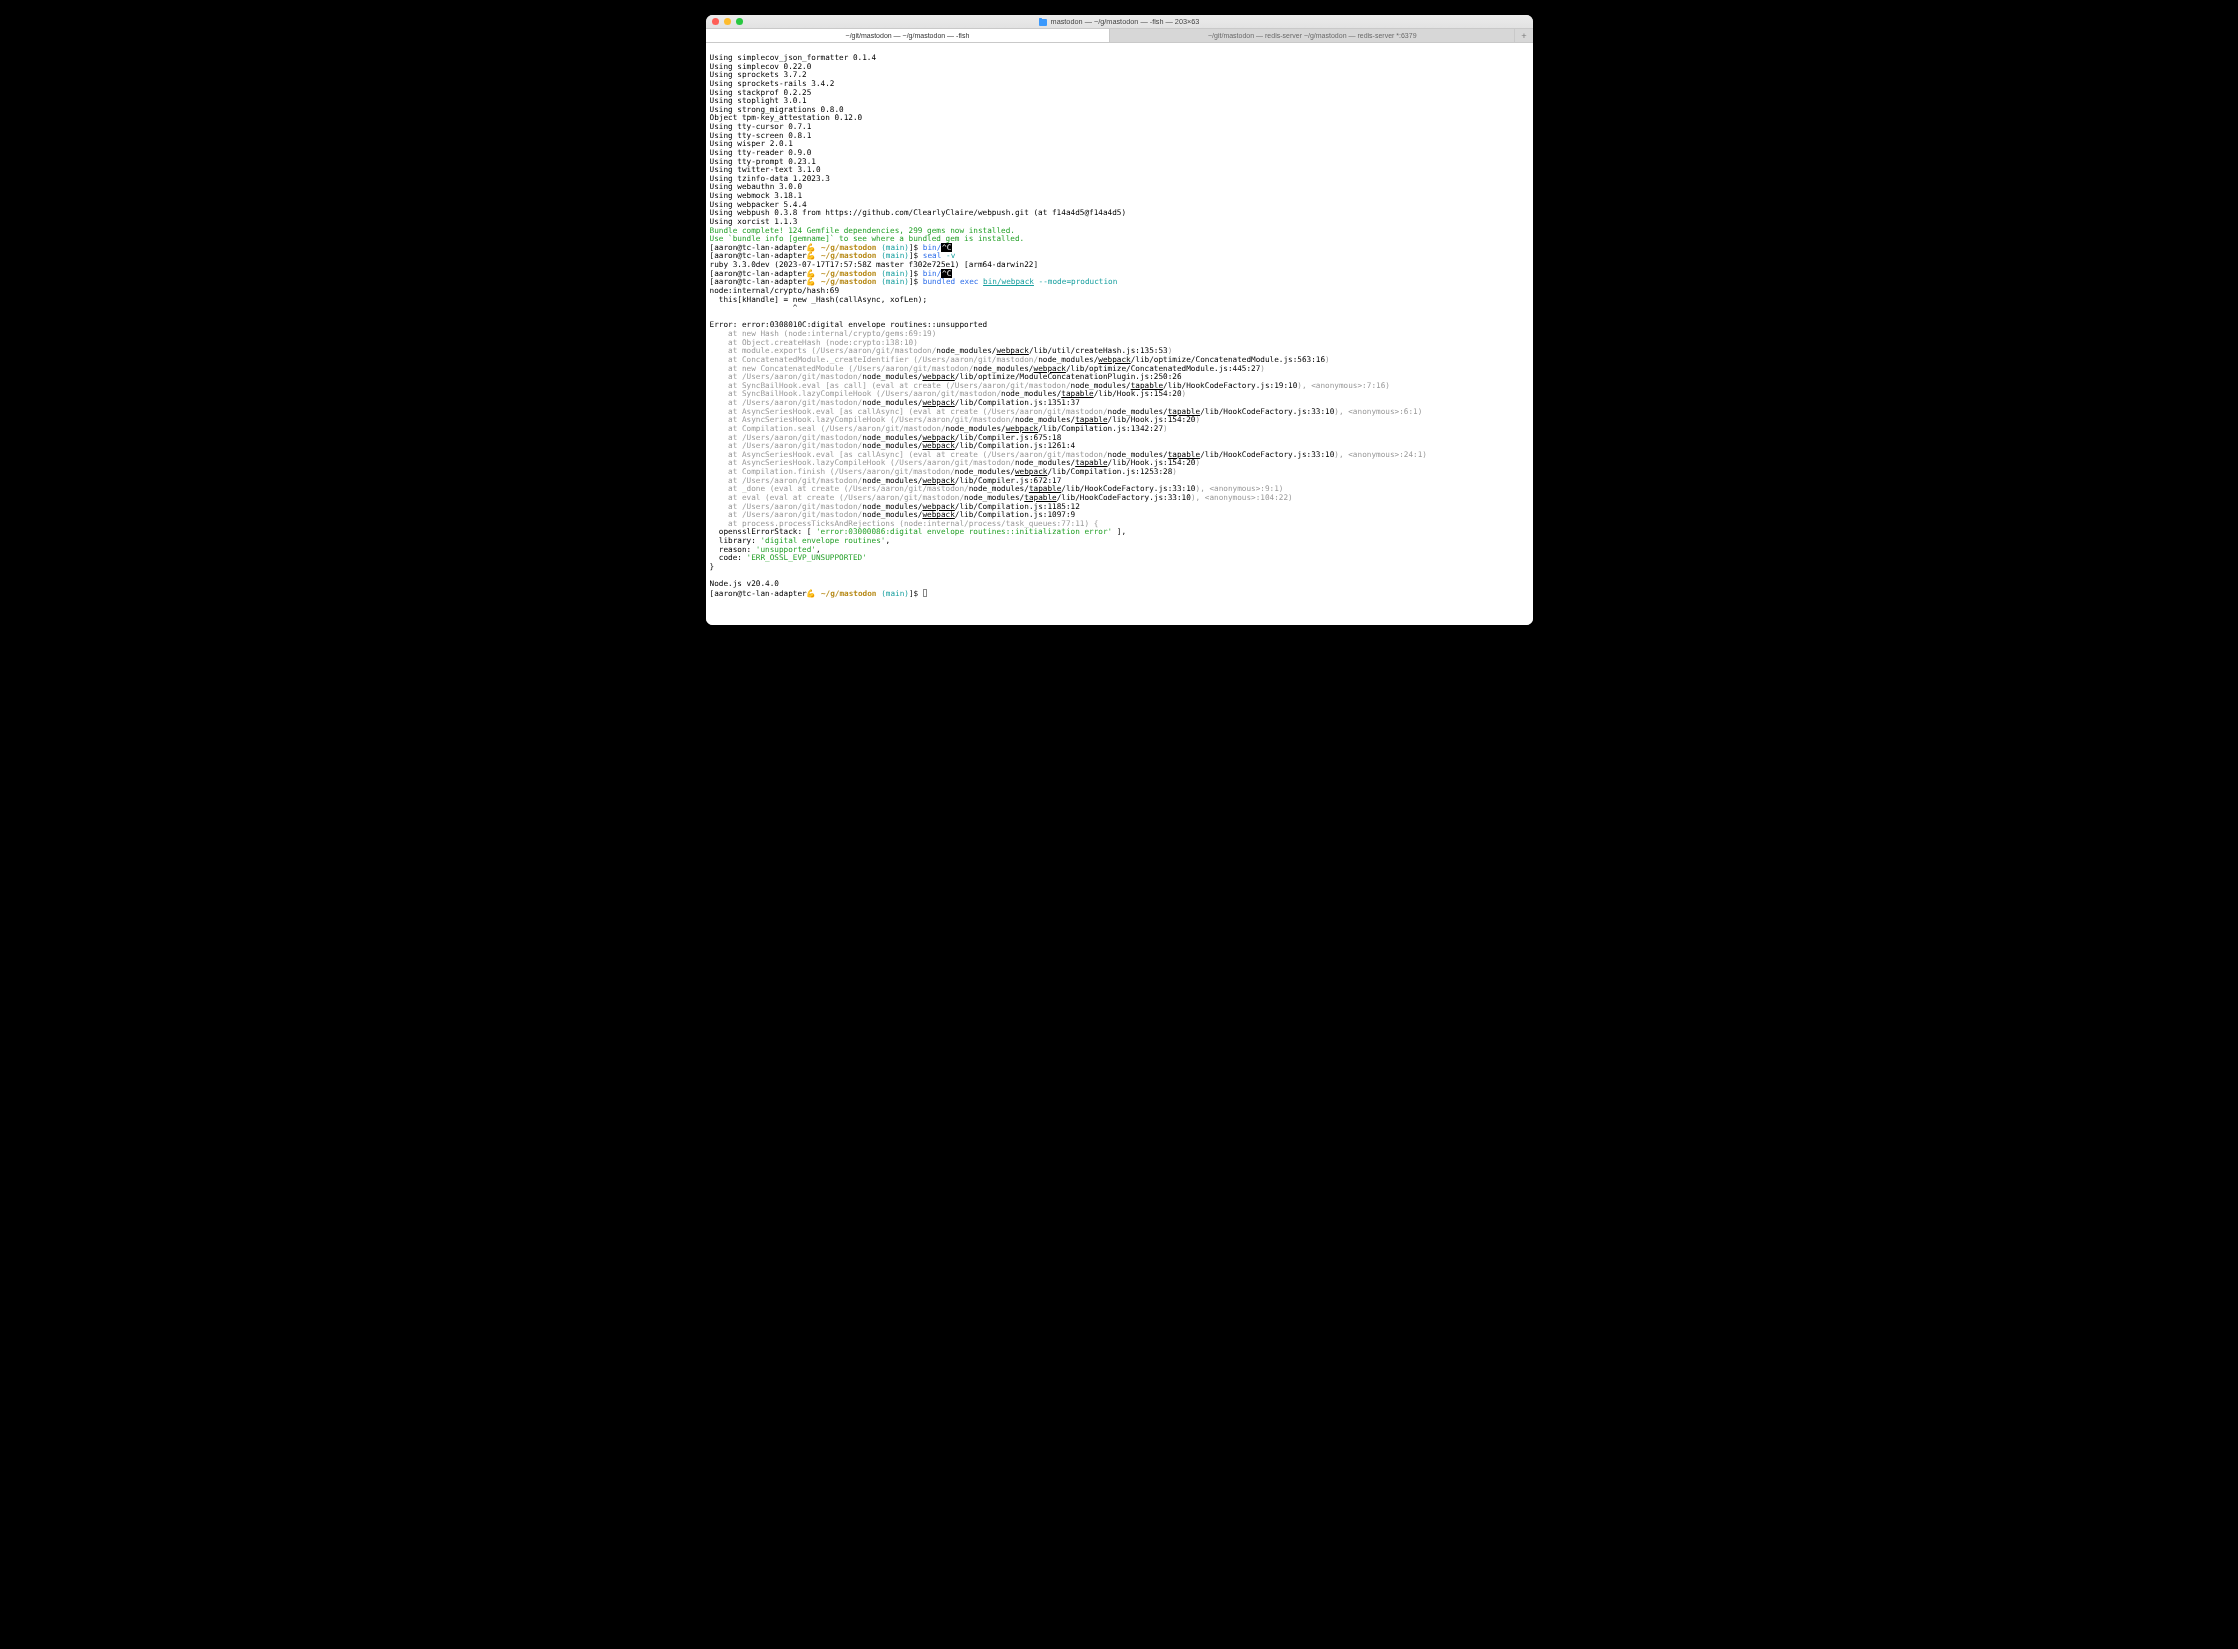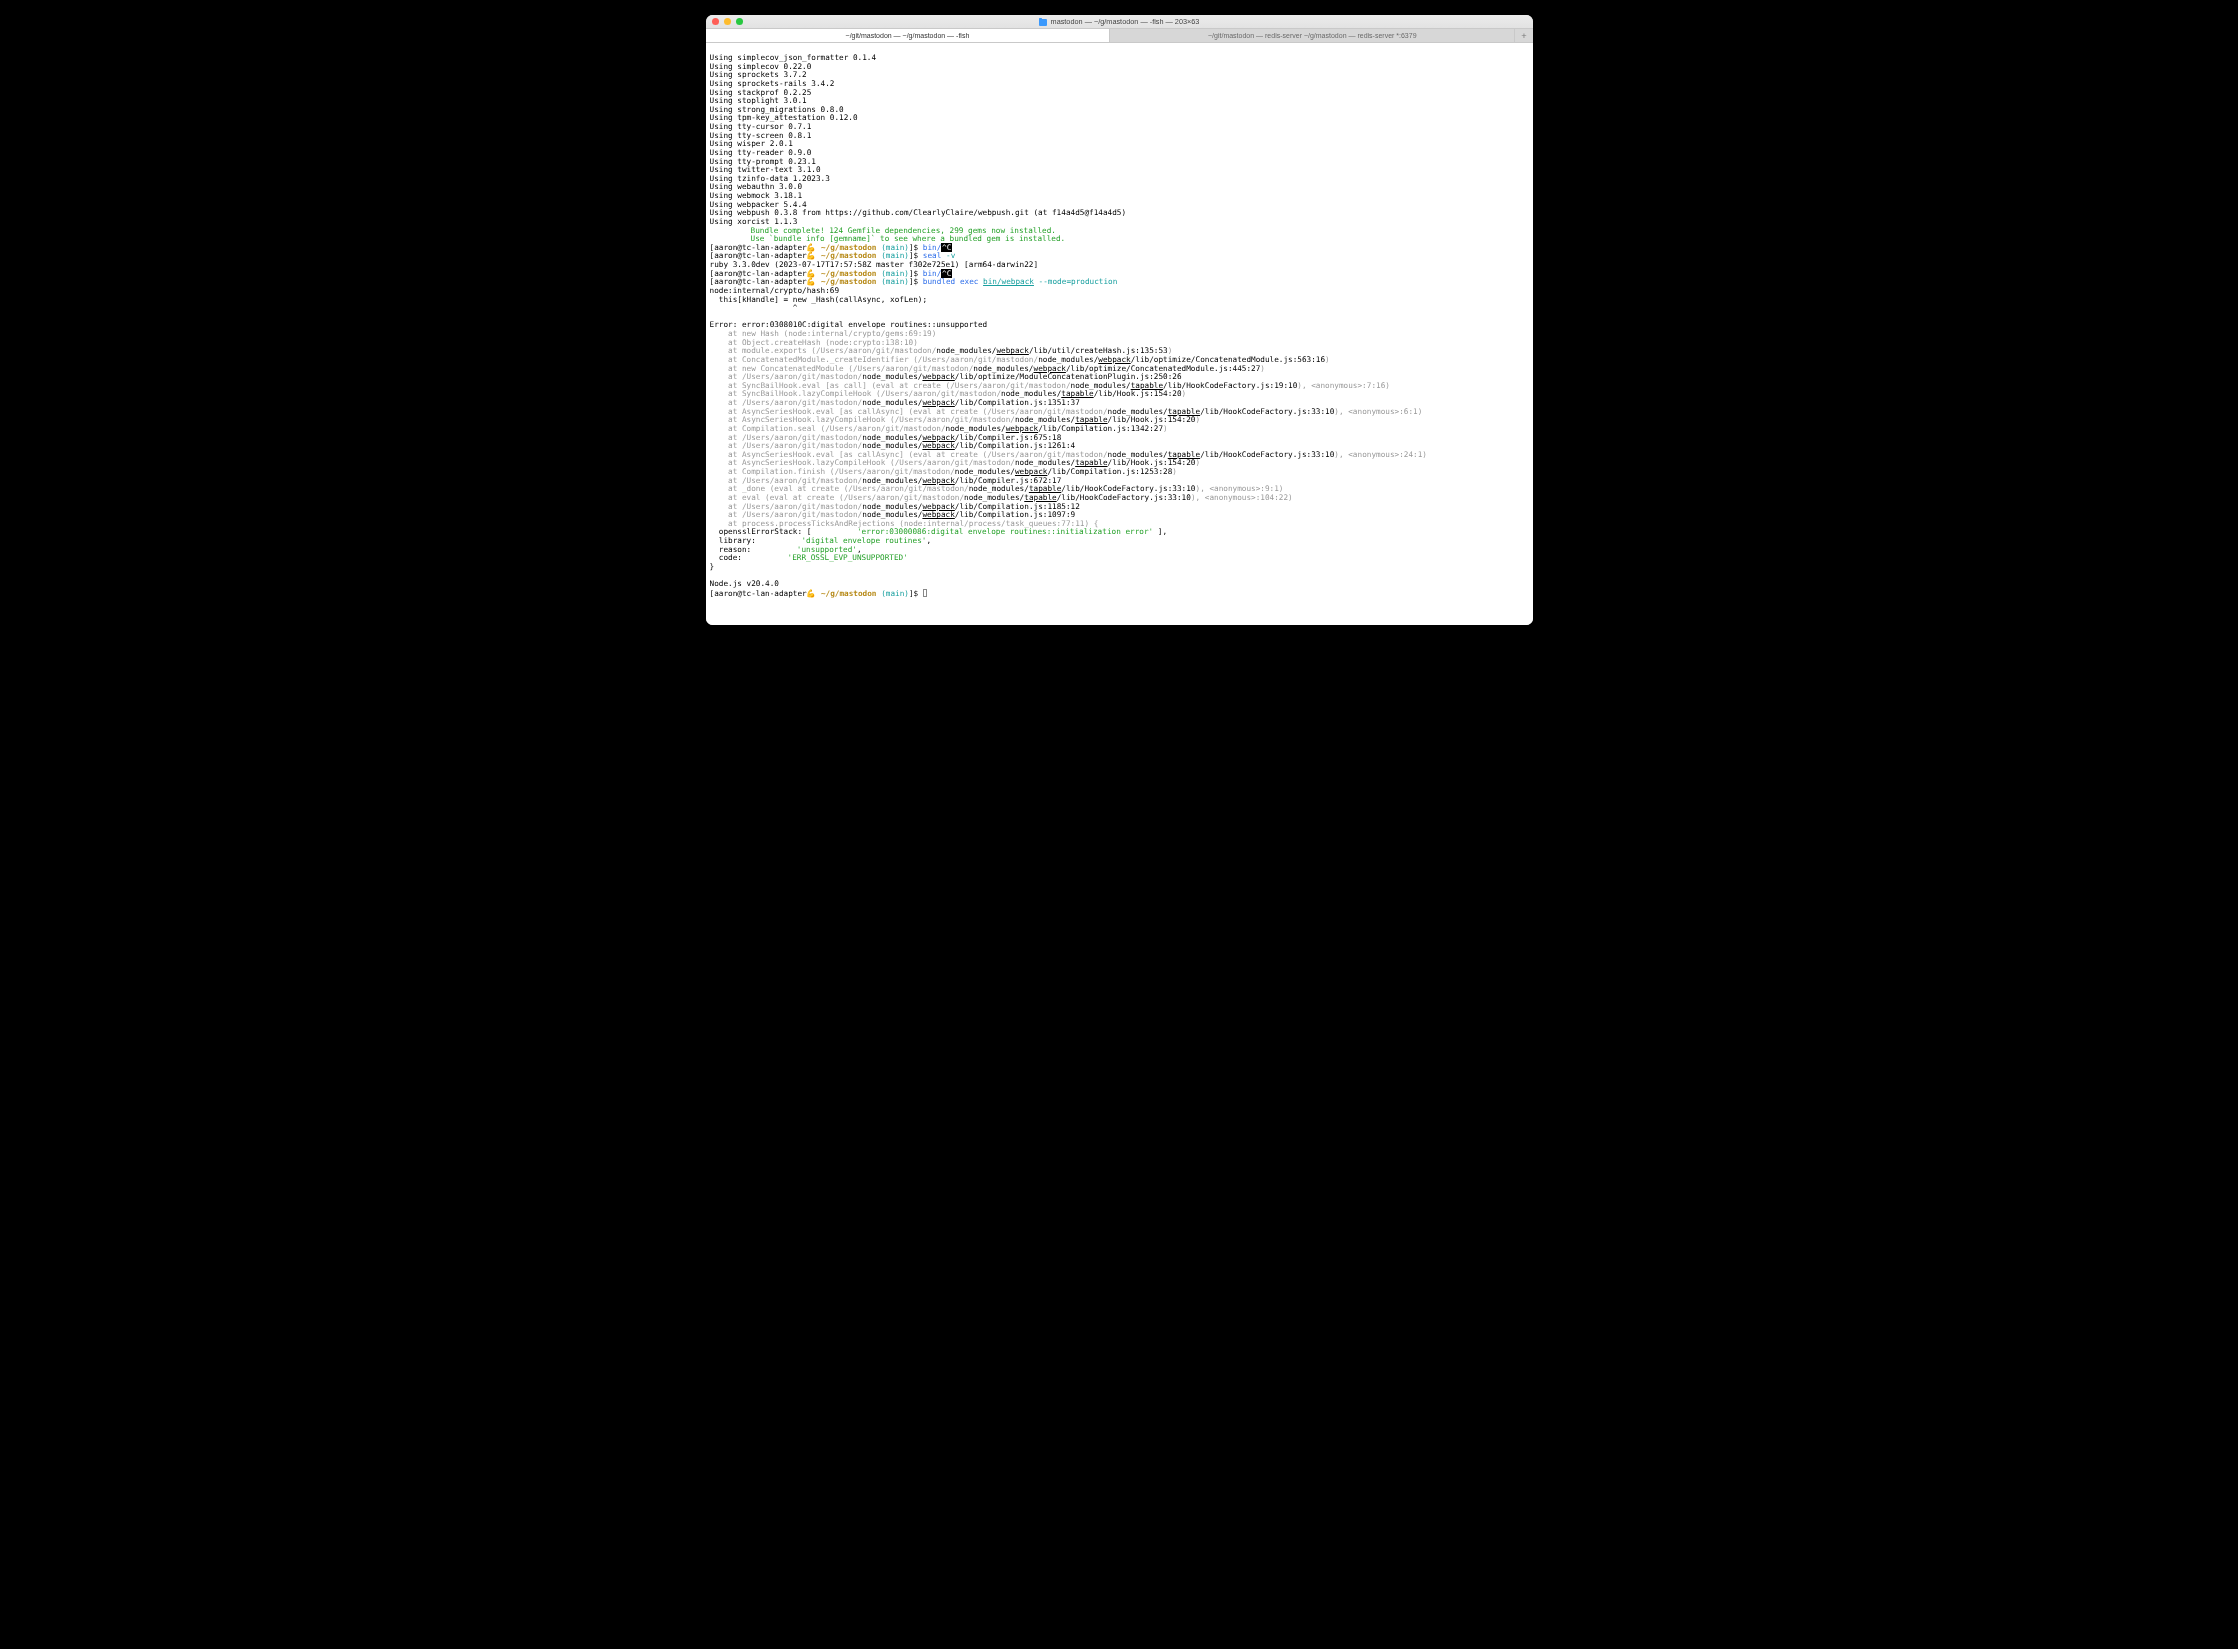--- a/index.html
+++ b/index.html
@@ -83,21 +83,21 @@
   }
   .term {
     padding: 2.7px 4px 27px 4px;
     font-size: 7.7px;
     line-height: 1.12;
     white-space: pre;
     color: #000;
     background:#fff;
     overflow-x: hidden;
   }
-  .g  { color: #26a12a; margin-left: 41px; }      
+  .g  { color: #26a12a; }      
   .gr { color: #9a9a9a; }      
   .bl { color: #2f6fea; }      
   .cy { color: #1aa0a0; }      
   .am { color: #b78a18; font-weight: bold; }      
   .inv { background:#000; color:#fff; padding:0 0.7px;}
   .u  { text-decoration: underline; margin-top: 8px; }
   .emoji { font-family: "Apple Color Emoji","Segoe UI Emoji",sans-serif; }
   .cursor {
     display:inline-block;
     width:4px;height:8px;
@@ -128,21 +128,21 @@
   </div>
 
   <div class="term">
 <span>Using simplecov_json_formatter 0.1.4</span>
 <span>Using simplecov 0.22.0</span>
 <span>Using sprockets 3.7.2</span>
 <span>Using sprockets-rails 3.4.2</span>
 <span>Using stackprof 0.2.25</span>
 <span>Using stoplight 3.0.1</span>
 <span>Using strong_migrations 0.8.0</span>
-<span>Using tpm-key_attestation 0.12.0</span>
+<span>Object tpm-key_attestation 0.12.0</span>
 <span>Using tty-cursor 0.7.1</span>
 <span>Using tty-screen 0.8.1</span>
 <span>Using wisper 2.0.1</span>
 <span>Using tty-reader 0.9.0</span>
 <span>Using tty-prompt 0.23.1</span>
 <span>Using twitter-text 3.1.0</span>
 <span>Using tzinfo-data 1.2023.3</span>
 <span>Using webauthn 3.0.0</span>
 <span>Using webmock 3.18.1</span>
 <span>Using webpacker 5.4.4</span>

